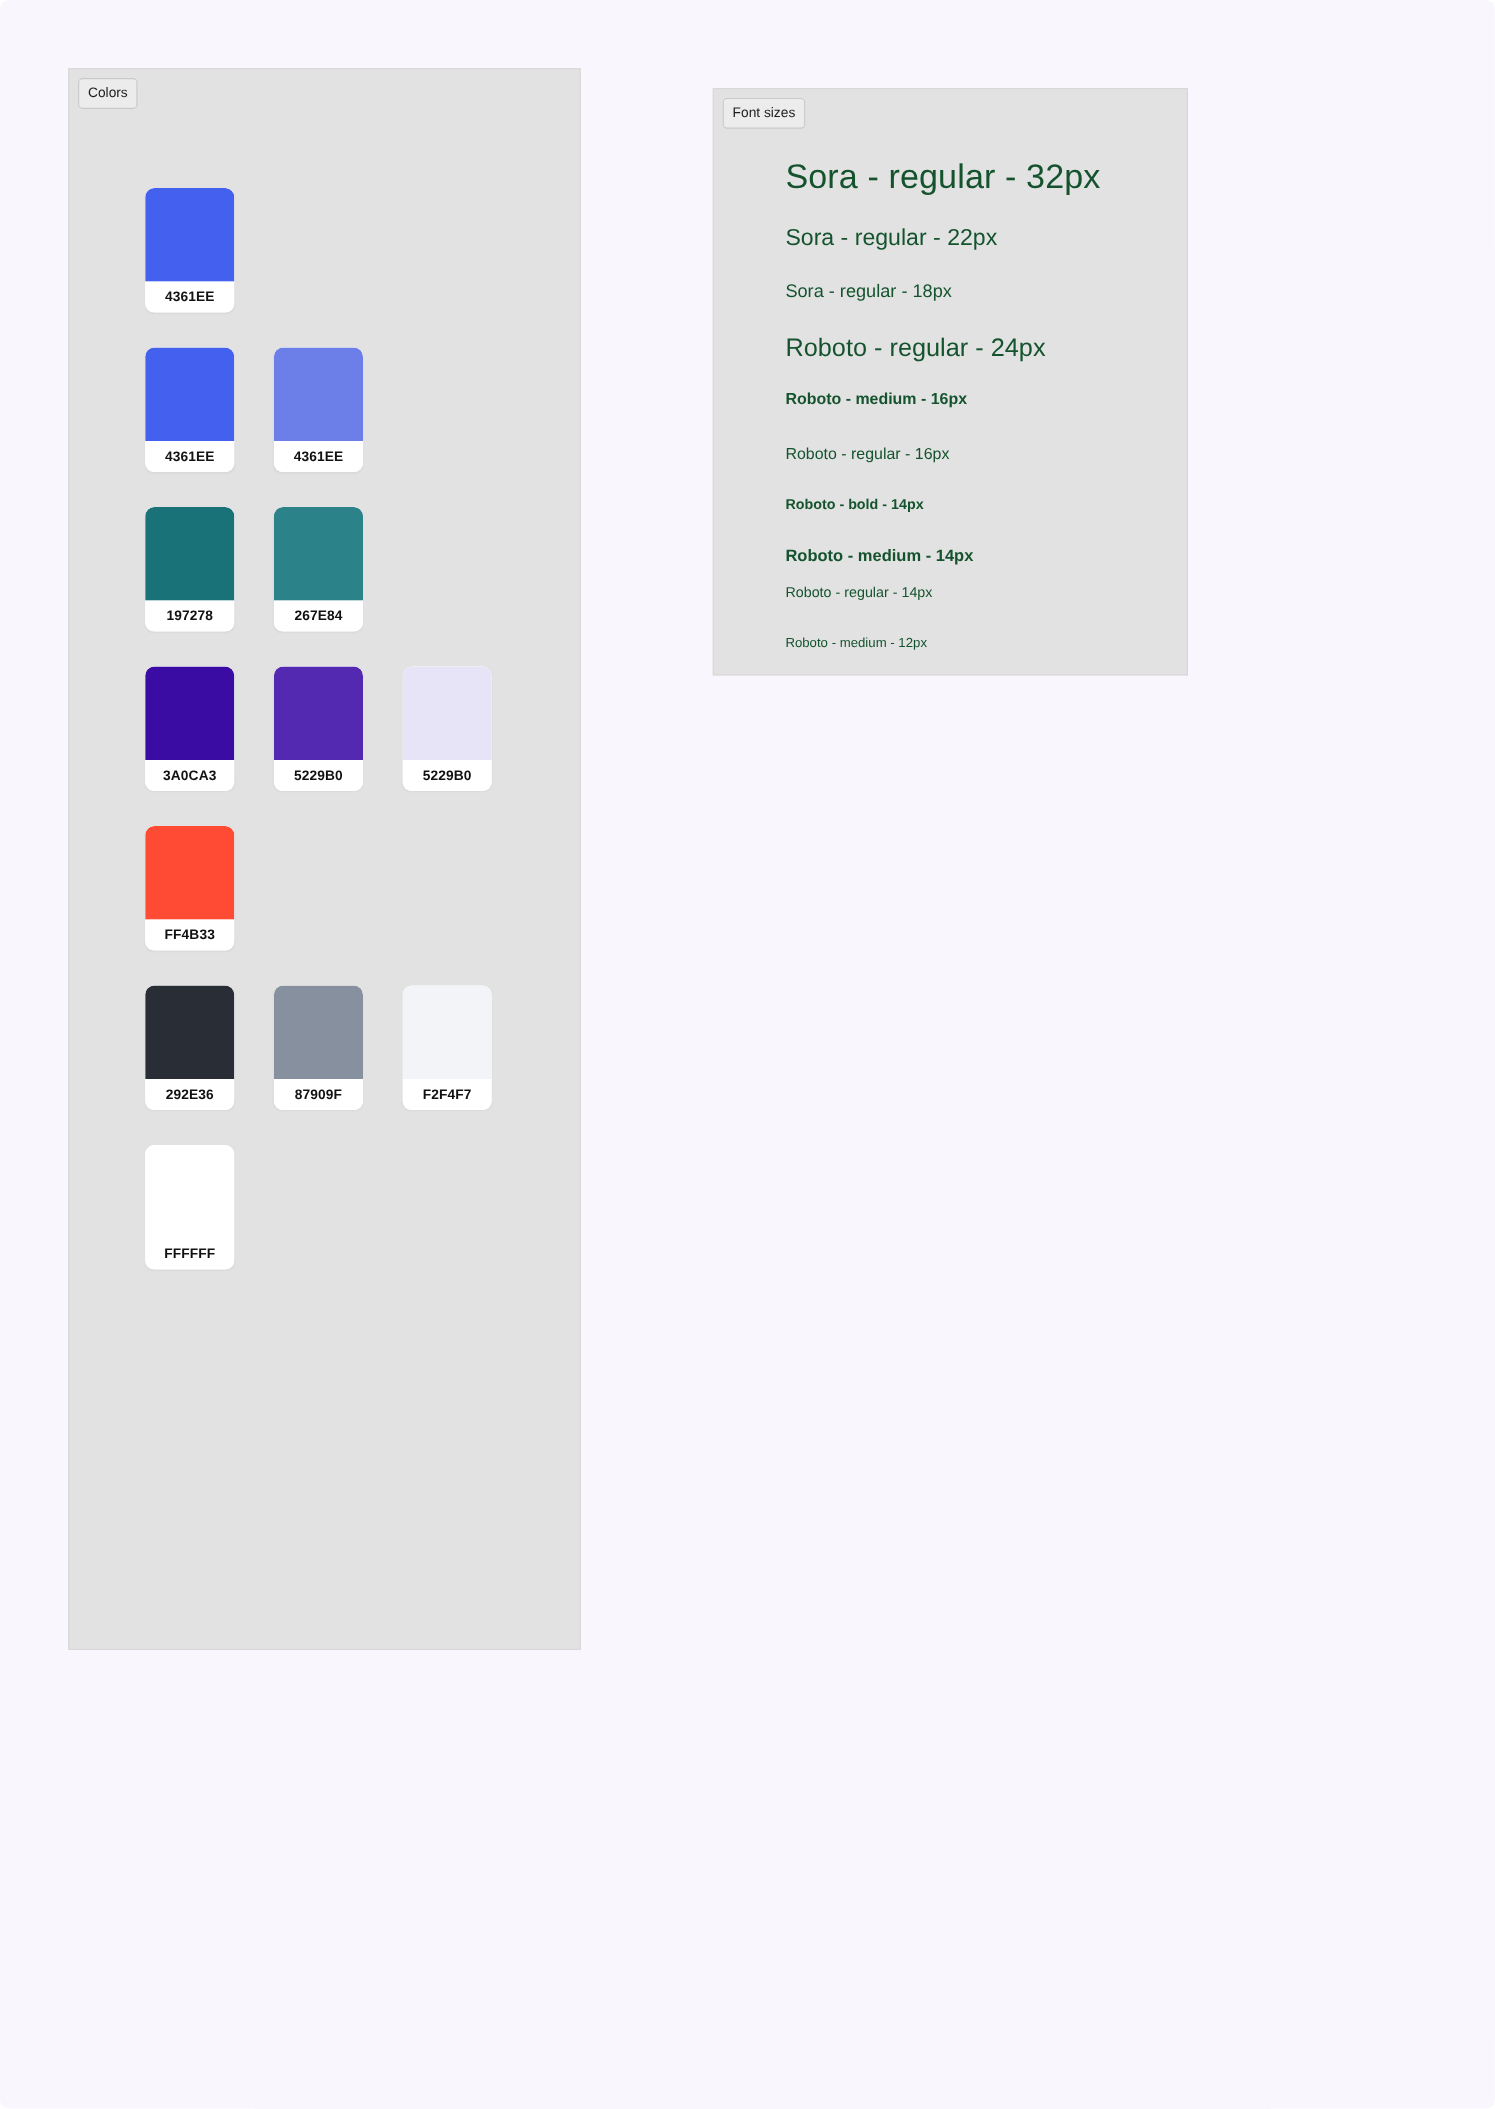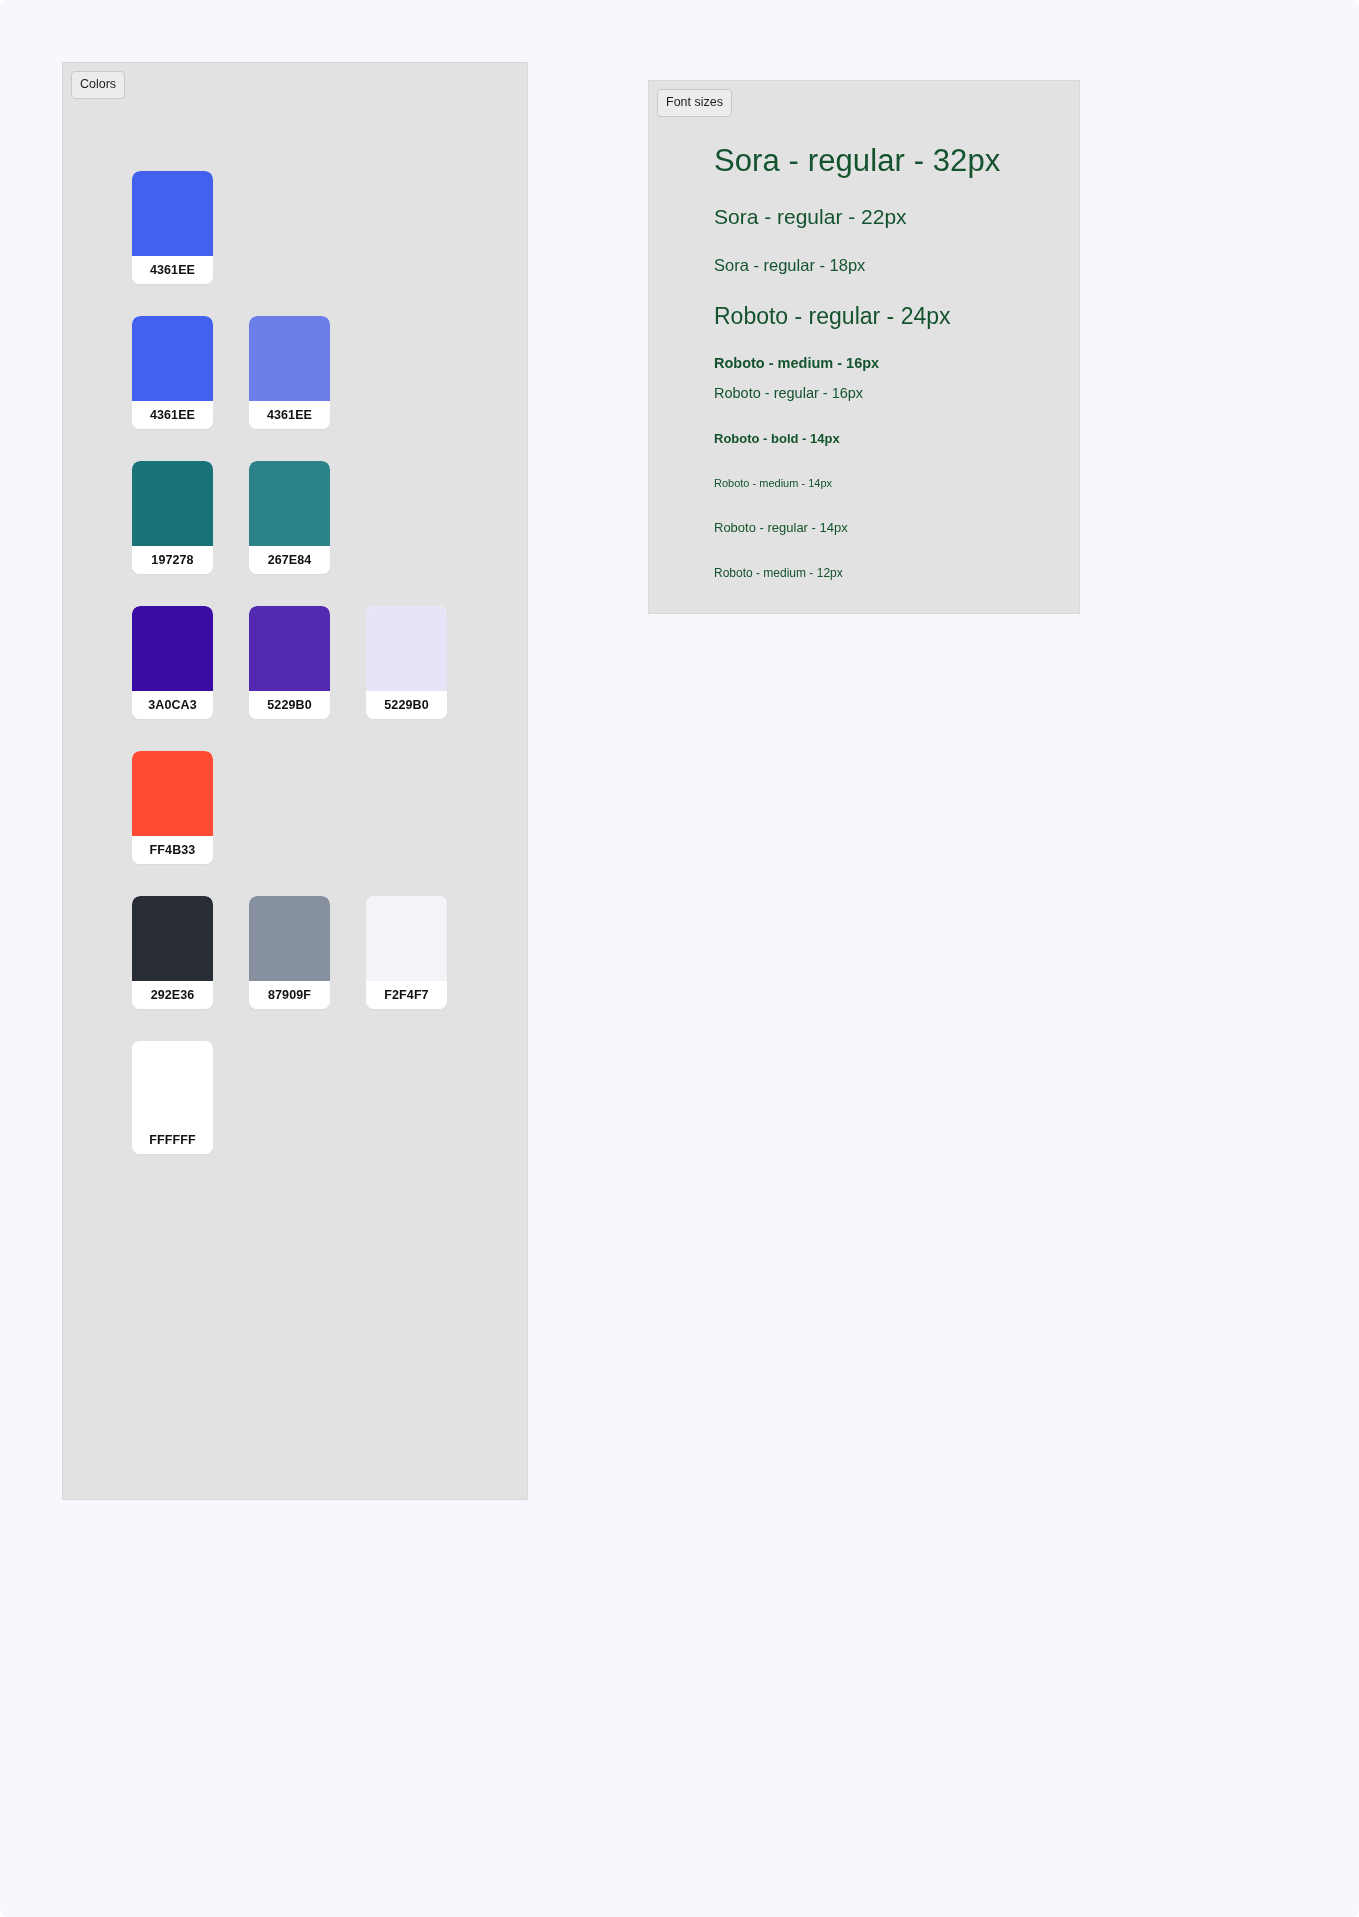--- a/index.html
+++ b/index.html
@@ -112,24 +112,24 @@
   .font-sample {
     color: #14532d;
     white-space: nowrap;
     font-family: "Liberation Sans", sans-serif;
   }
 
   .fs-32 { font-size: 31px; font-weight: 400; letter-spacing: 0.1px; margin-bottom: 26px; }
   .fs-22 { font-size: 21px; font-weight: 400; margin-bottom: 27px; }
   .fs-18 { font-size: 16.5px; font-weight: 400; margin-bottom: 28px; }
   .fs-24 { font-size: 23px; font-weight: 400; margin-bottom: 25px; }
-  .fs-16b { font-size: 14.5px; font-weight: 700; margin-bottom: 14px; }
+  .fs-16b { font-size: 14.5px; font-weight: 700; margin-bottom: 34px; }
   .fs-16 { font-size: 14.5px; font-weight: 400; margin-bottom: 30px; }
   .fs-14b { font-size: 13px; font-weight: 700; margin-bottom: 31px; }
-  .fs-14m { font-size: 11px; font-weight: 400; margin-bottom: 31px; }
+  .fs-14m { font-size: 15px; font-weight: 700; margin-bottom: 17px; }
   .fs-14 { font-size: 13px; font-weight: 400; margin-bottom: 31px; }
   .fs-12 { font-size: 12px; font-weight: 500; margin-bottom: 0; }
 </style>
 </head>
 <body>
 
 <div id="canvas">
 
   <section class="panel" id="colors-panel">
     <div class="panel-tab">Colors</div>

